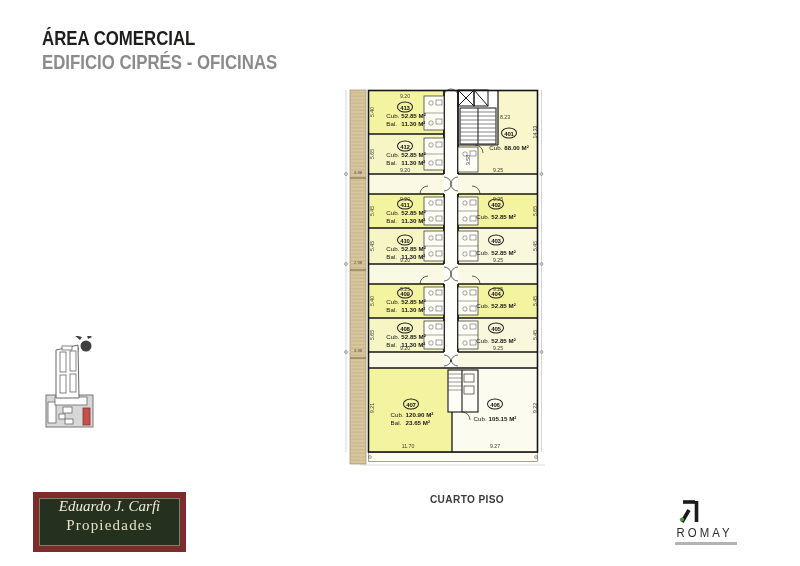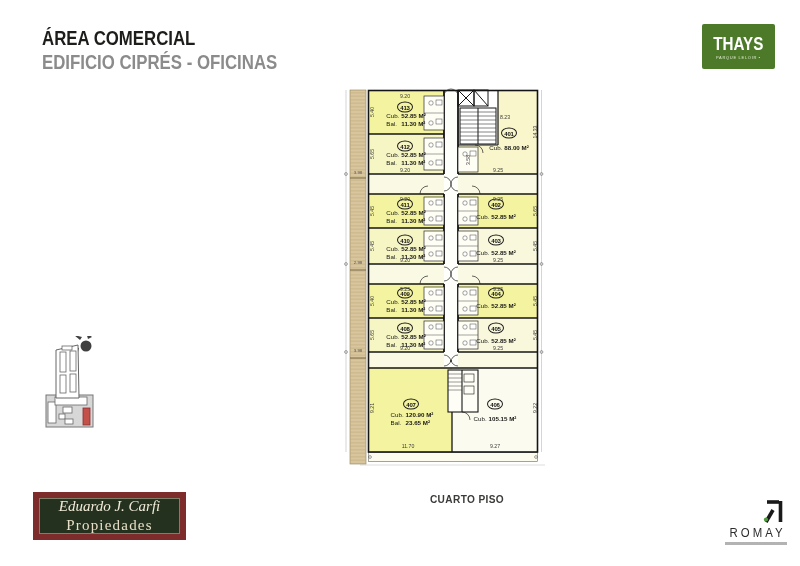--- a/index.html
+++ b/index.html
@@ -25,45 +25,41 @@
   .area-line{display:flex;}
   .area-lbl{width:15px;text-align:left;}
   .area-val{font-weight:700;}
   .dim{position:absolute;font-size:5.2px;color:#3c3c3c;white-space:nowrap;transform:translate(-50%,-50%);}
   .dim.v{transform:translate(-50%,-50%) rotate(-90deg);}
   .dim.tiny{font-size:4.4px;color:#555;}
   
   .floor-label{position:absolute;left:467px;top:493px;transform:translateX(-50%) scaleX(.92);
             font-size:11px;font-weight:700;color:#3b3b39;letter-spacing:.4px;white-space:nowrap;}
   
-  .carfi{position:absolute;left:33px;top:492px;width:153px;height:48px;box-sizing:border-box;
+  .carfi{position:absolute;left:33px;top:492px;width:153px;height:60px;box-sizing:border-box;
          border:6px solid #7e2b2b;background:#25311f;display:flex;flex-direction:column;
          align-items:center;outline:1px solid rgba(235,225,195,.45);outline-offset:-7px;}
   .carfi-name{font-family:"Liberation Serif",serif;font-style:italic;font-size:15px;color:#f2ebd9;
          white-space:nowrap;line-height:17px;}
   .carfi-sub{font-family:"Liberation Serif",serif;font-size:15px;color:#e8e0c8;letter-spacing:1.2px;
          margin-top:2px;white-space:nowrap;}
   
-  .romay{position:absolute;left:703px;top:497px;width:84px;display:flex;flex-direction:column;align-items:flex-end;}
+  .romay{position:absolute;left:675px;top:497px;width:84px;display:flex;flex-direction:column;align-items:flex-start;}
   .romay-name{font-size:12px;color:#2c2c2c;letter-spacing:3.2px;font-weight:500;margin-top:1px;
          transform:scaleX(.95);white-space:nowrap;}
   .romay-tagline{width:62px;height:2.5px;background:#b3b3b3;margin-top:2px;}
 </style>
 </head>
 <body>
 
 <div class="canvas">
 
   <div class="title">ÁREA COMERCIAL</div>
   <div class="subtitle">EDIFICIO CIPRÉS - OFICINAS</div>
 
-  <div class="thays">
-    <div class="thays-name">THAYS</div>
-    <div class="thays-tag">PARQUE LELOIR ▪</div>
-  </div>
 
   <svg class="plan-svg" width="800" height="566" viewBox="0 0 800 566">
     <defs>
       <pattern id="hatch" width="4" height="3.5" patternUnits="userSpaceOnUse">
         <path d="M0,1.75 H4" stroke="#bfa878" stroke-width="0.7"></path>
       </pattern>
     </defs>
 
     <line x1="346" y1="90" x2="346" y2="452" stroke="#aaa" stroke-width="0.5"></line>
     <line x1="541.5" y1="90" x2="541.5" y2="452" stroke="#aaa" stroke-width="0.5"></line>

